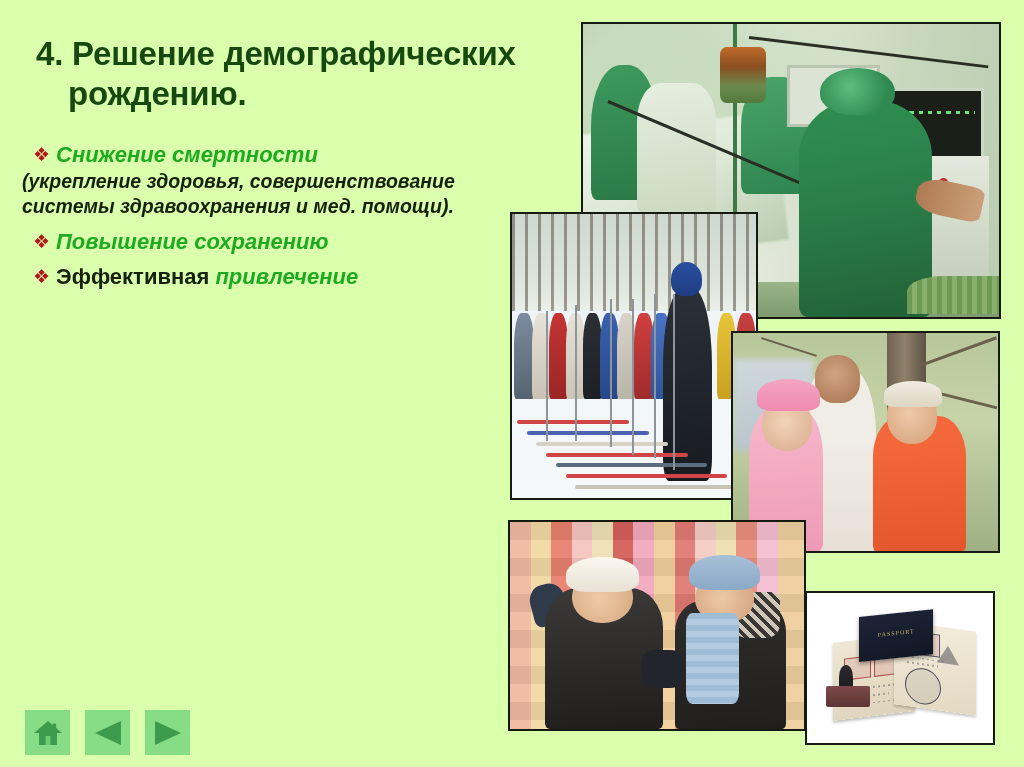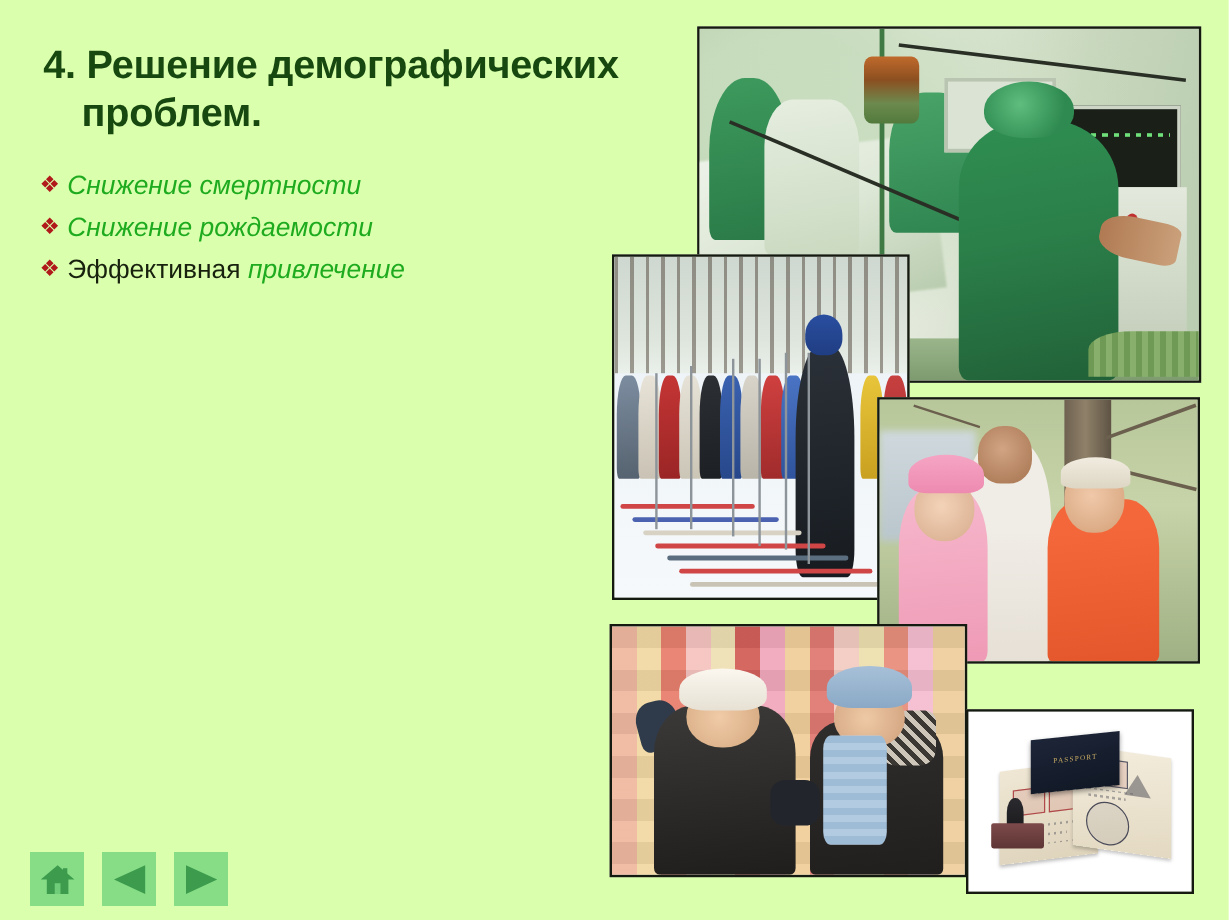--- a/index.html
+++ b/index.html
@@ -51,21 +51,21 @@
     width: 34px;
     color: #b01a1a;
     font-size: 19px;
     line-height: 26px;
     text-align: left;
     padding-left: 11px;
     box-sizing: border-box;
   }
   .head-text {
     font-size: 22px;
-    font-weight: normal;
+    font-weight: bold;
     font-style: italic;
     color: #1fab1f;
     line-height: 1.18;
     white-space: nowrap;
   }
   .head-text.mixed { white-space: normal; }
   .head-dark {
     color: #17210d;
     font-style: normal;
   }
@@ -464,36 +464,37 @@
   .tri-fill { fill: #3c9b4c; }
   .home-fill { fill: #3c9b4c; }
 </style>
 </head>
 <body>
 
 <div id="slide" style="background: rgb(218, 255, 173);">
 
   <div id="title">
     <span>4. Решение демографических</span>
-    <span class="t-line2">проблем.</span>
+    <span class="t-line2">рождению.</span>
   </div>
 
   <div id="text-col">
 
     <div class="block" id="block1">
       <div class="head-row">
         <span class="bullet">❖</span>
         <span class="head-text">Снижение смертности</span>
       </div>
+      <div class="body-text">(укрепление здоровья, совершенствование системы здравоохранения и мед. помощи).</div>
     </div>
 
     <div class="block" id="block2">
       <div class="head-row">
         <span class="bullet">❖</span>
-        <span class="head-text">Снижение рождаемости</span>
+        <span class="head-text">Повышение сохранению</span>
       </div>
     </div>
 
     <div class="block" id="block3">
       <div class="head-row">
         <span class="bullet">❖</span>
         <span class="head-text mixed"><span class="head-dark">Эффективная </span><span class="head-green-it">привлечение</span></span>
       </div>
     </div>
 

